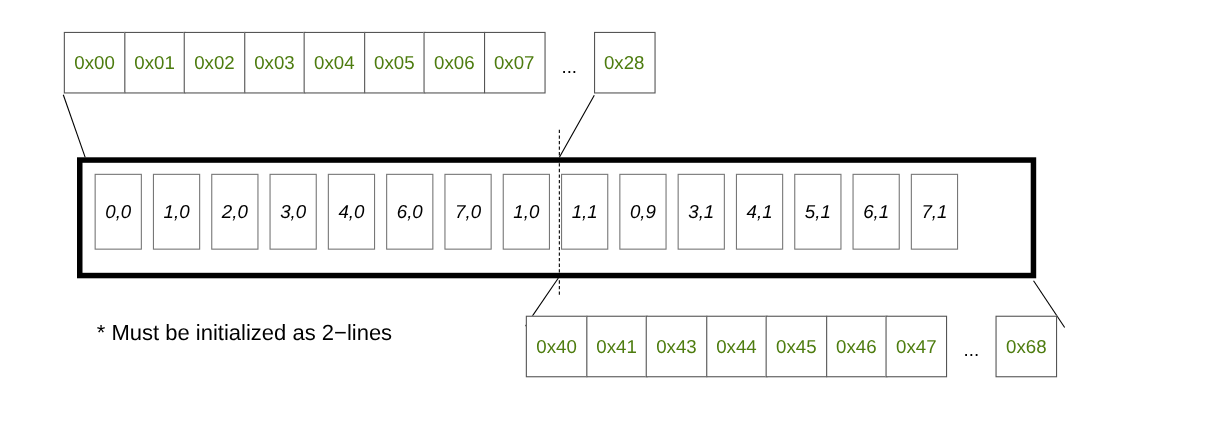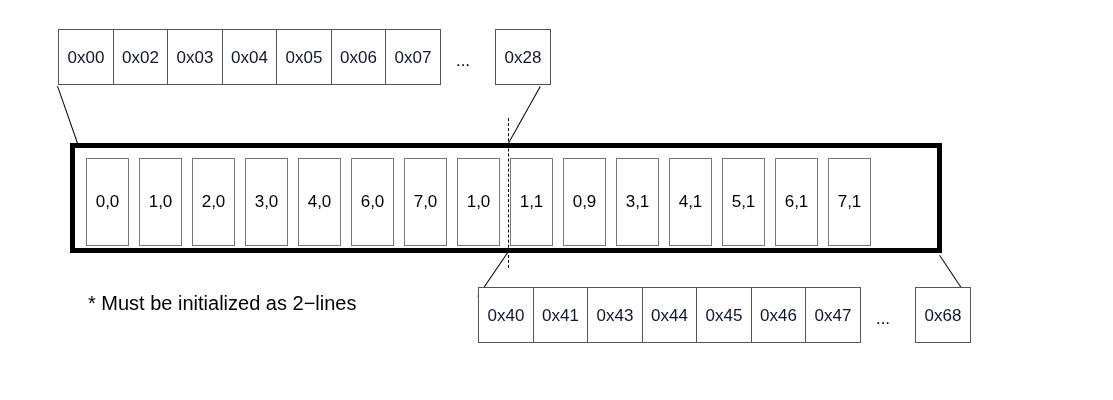--- a/index.html
+++ b/index.html
@@ -29,41 +29,41 @@
     box-sizing: border-box;
     width: 56px;
     height: 56px;
     border: 1.5px solid #555555;
     background: #ffffff;
     display: flex;
     align-items: center;
     justify-content: center;
     font-size: 17px;
     line-height: 1;
-    color: #0f172a;
+    color: #4d7c0f;
     letter-spacing: 0px;
   }
   
   .addr-cell + .addr-cell {
     border-left-width: 1.5px;
     margin-left: -1.5px;
   }
   .ellipsis {
     width: 44px;
     height: 56px;
     display: flex;
     align-items: flex-end;
     justify-content: center;
     padding-bottom: 14px;
     box-sizing: border-box;
     font-size: 17px;
     color: #000000;
   }
   .addr-cell.detached {
-    margin-left: 10px;
+    margin-left: 0;
     border-left-width: 1.5px;
   }
 
   
   #buffer-box {
     position: absolute;
     left: 70px;
     top: 143px;
     width: 872px;
     height: 110px;
@@ -74,28 +74,29 @@
   #buffer-cells {
     position: absolute;
     left: 86px;
     top: 158px;
     display: flex;
     gap: 10px;
   }
   .buf-cell {
     box-sizing: border-box;
     width: 43px;
-    height: 88px;
+    height: 69px;
     border: 1.5px solid #777777;
     background: #ffffff;
     display: flex;
     align-items: center;
     justify-content: center;
     font-size: 17px;
     color: #000000;
+    font-style: italic;
   }
 
   
   #split-line {
     position: absolute;
     left: 508px;
     top: 118px;
     width: 0;
     height: 150px;
     border-left: 1.6px dashed #000000;
@@ -119,20 +120,21 @@
     white-space: nowrap;
   }
 </style>
 </head>
 <body>
 
 <div id="canvas">
 
   <div class="addr-row" id="top-row" style="left:58px; top:29px;">
     <div class="addr-cell">0x00</div>
+    <div class="addr-cell">0x01</div>
     <div class="addr-cell">0x02</div>
     <div class="addr-cell">0x03</div>
     <div class="addr-cell">0x04</div>
     <div class="addr-cell">0x05</div>
     <div class="addr-cell">0x06</div>
     <div class="addr-cell">0x07</div>
     <div class="ellipsis">...</div>
     <div class="addr-cell detached">0x28</div>
   </div>
 

